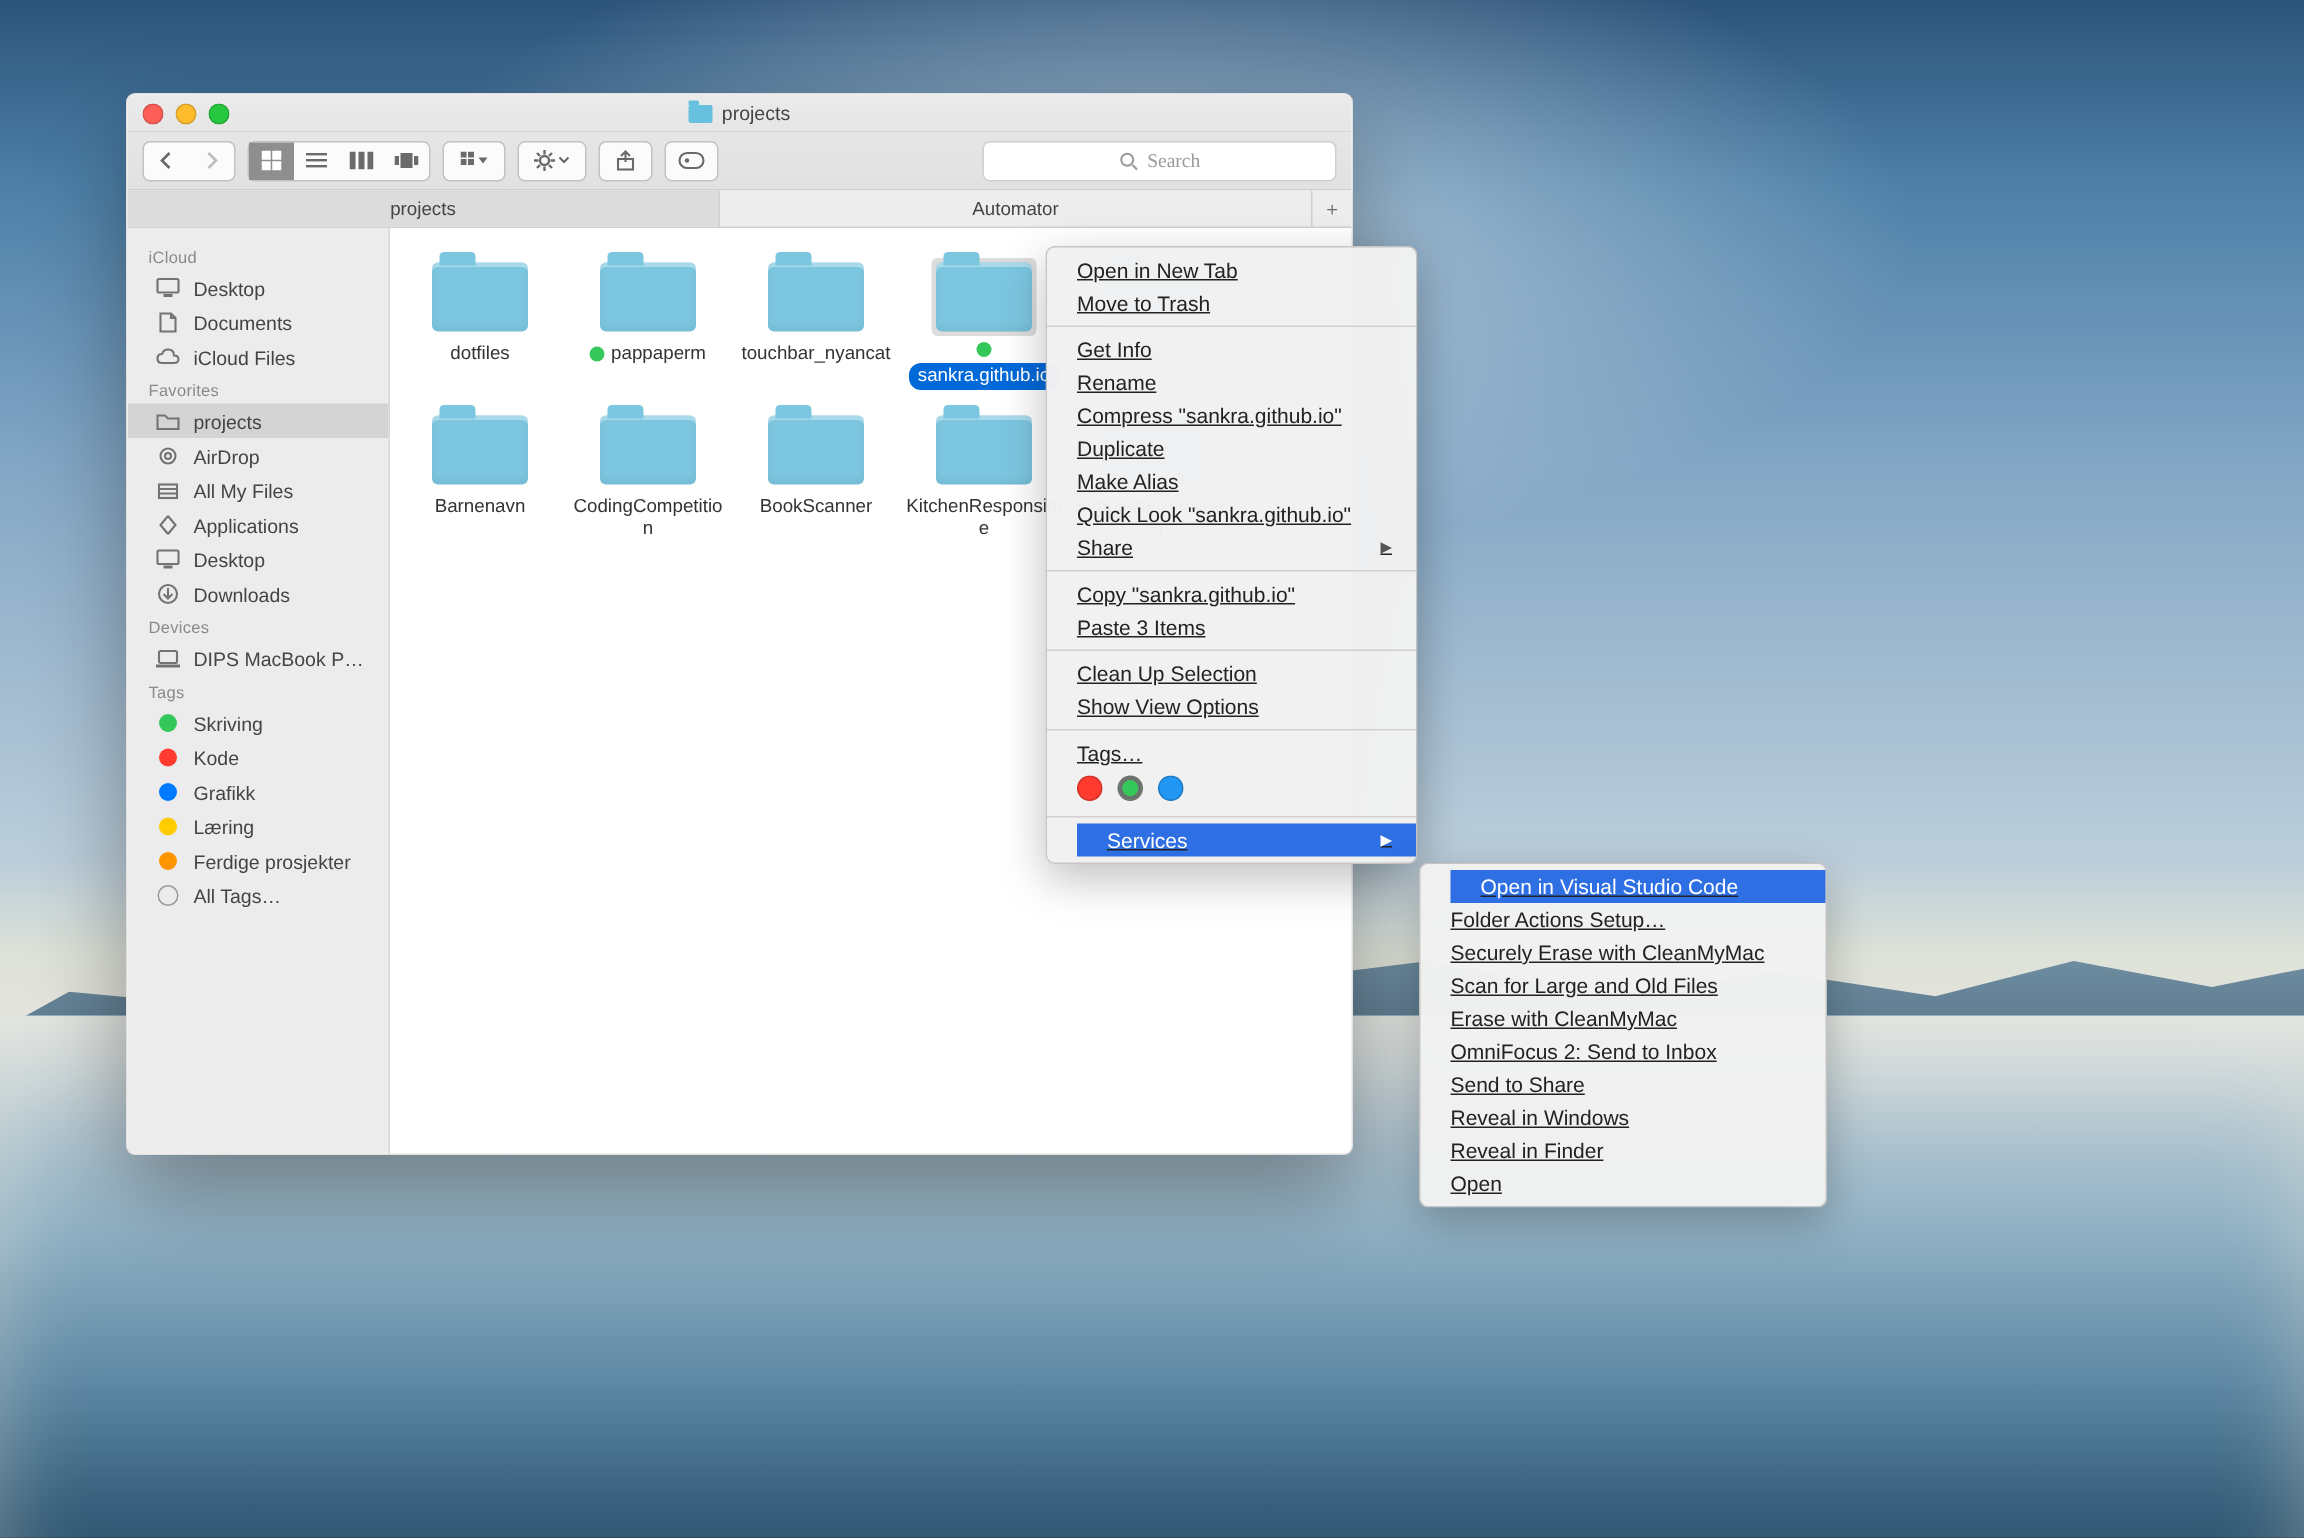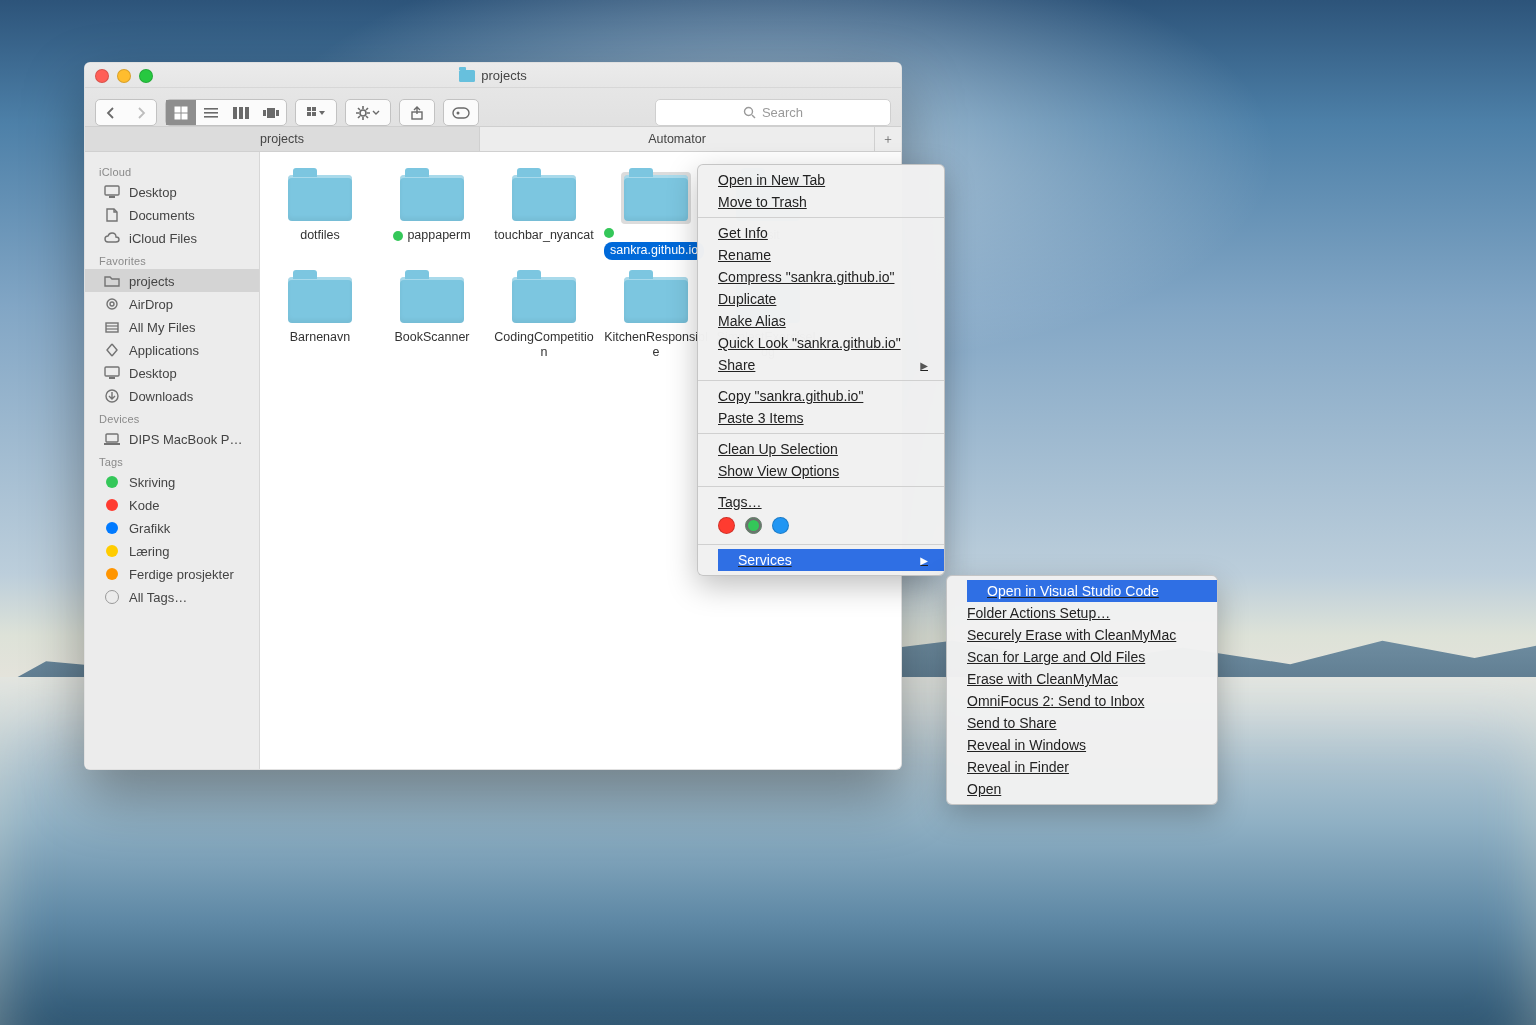--- a/index.html
+++ b/index.html
@@ -65,21 +65,21 @@
   .title-center { margin:0 auto; display:flex; align-items:center; gap:6px; font-size:13px; color:#444; }
   .folder-mini {
     width:16px; height:12px; background:#67c0dd; border-radius:1.5px; position:relative; top:1px;
   }
   .folder-mini::before { content:""; position:absolute; top:-3px; left:0; width:7px; height:3px; background:#67c0dd; border-radius:1px 1px 0 0; }
 
   .toolbar {
     height: 38px;
     background: linear-gradient(#e6e6e6,#e1e1e1);
     border-bottom:1px solid #cfcfcf;
-    display:flex; align-items:flex-end; gap:8px; padding:0 10px;
+    display:flex; align-items:center; gap:8px; padding:0 10px;font-family:Liberation Serif, serif;
   }
   .seg, .btn {
     height:25px; border:1px solid #c2c2c2; background:#fbfbfb; border-radius:5px;
     display:flex; align-items:center;
   }
   .seg.nav button, .seg.view button, .seg.arr button {
     width:30px; height:100%; border:none; background:transparent; display:flex; align-items:center; justify-content:center;
   }
   .seg button + button { border-left:1px solid #d4d4d4; }
   .seg.view button.active { background:#8e8e8e; }
@@ -123,21 +123,21 @@
   }
   .folder-icon {
     width:64px; height:46px; background:#7cc6e0; border-radius:4px; position:relative;
     box-shadow: inset 0 3px 0 rgba(255,255,255,.35), inset 0 -3px 4px rgba(0,0,0,.05);
   }
   .folder-icon::before {
     content:""; position:absolute; top:-7px; left:5px; width:24px; height:9px; background:#7cc6e0; border-radius:3px 3px 0 0;
   }
   .file.selected .icon-wrap { background:#dcdcdc; border-radius:4px; padding:3px; }
   .file .icon-wrap { padding:3px; }
-  .file-label { font-size:12.5px; line-height:1.25; max-width:104px; word-break:break-word; display:flex; align-items:center; gap:4px; flex-wrap:wrap; }
+  .file-label { font-size:12.5px; line-height:1.25; max-width:104px; word-break:break-word; display:flex; align-items:center; justify-content:center; gap:4px; flex-wrap:wrap; }
   .file.selected .file-label span.name-pill { background:#0069d9; color:#fff; border-radius:8px; padding:1px 6px; display:inline-block; box-decoration-break:clone; -webkit-box-decoration-break:clone; }
   .label-dot { width:10px; height:10px; border-radius:50%; display:inline-block; flex:none; }
 
   
   .menu {
     position:absolute;
     width:246px;
     background:rgba(241,241,241,.98);
     border:1px solid rgba(0,0,0,.18);
     border-radius:6px;
@@ -477,29 +477,29 @@
           </div>
           <div class="file-label">
             <span>Barnenavn</span>
           </div>
         </div>
         <div class="file">
           <div class="icon-wrap">
             <div class="folder-icon"></div>
           </div>
           <div class="file-label">
+            <span>CodingCompetition</span>
+          </div>
+        </div>
+        <div class="file">
+          <div class="icon-wrap">
+            <div class="folder-icon"></div>
+          </div>
+          <div class="file-label">
             <span>BookScanner</span>
-          </div>
-        </div>
-        <div class="file">
-          <div class="icon-wrap">
-            <div class="folder-icon"></div>
-          </div>
-          <div class="file-label">
-            <span>CodingCompetition</span>
           </div>
         </div>
         <div class="file">
           <div class="icon-wrap">
             <div class="folder-icon"></div>
           </div>
           <div class="file-label">
             <span>KitchenResponsible</span>
           </div>
         </div>

